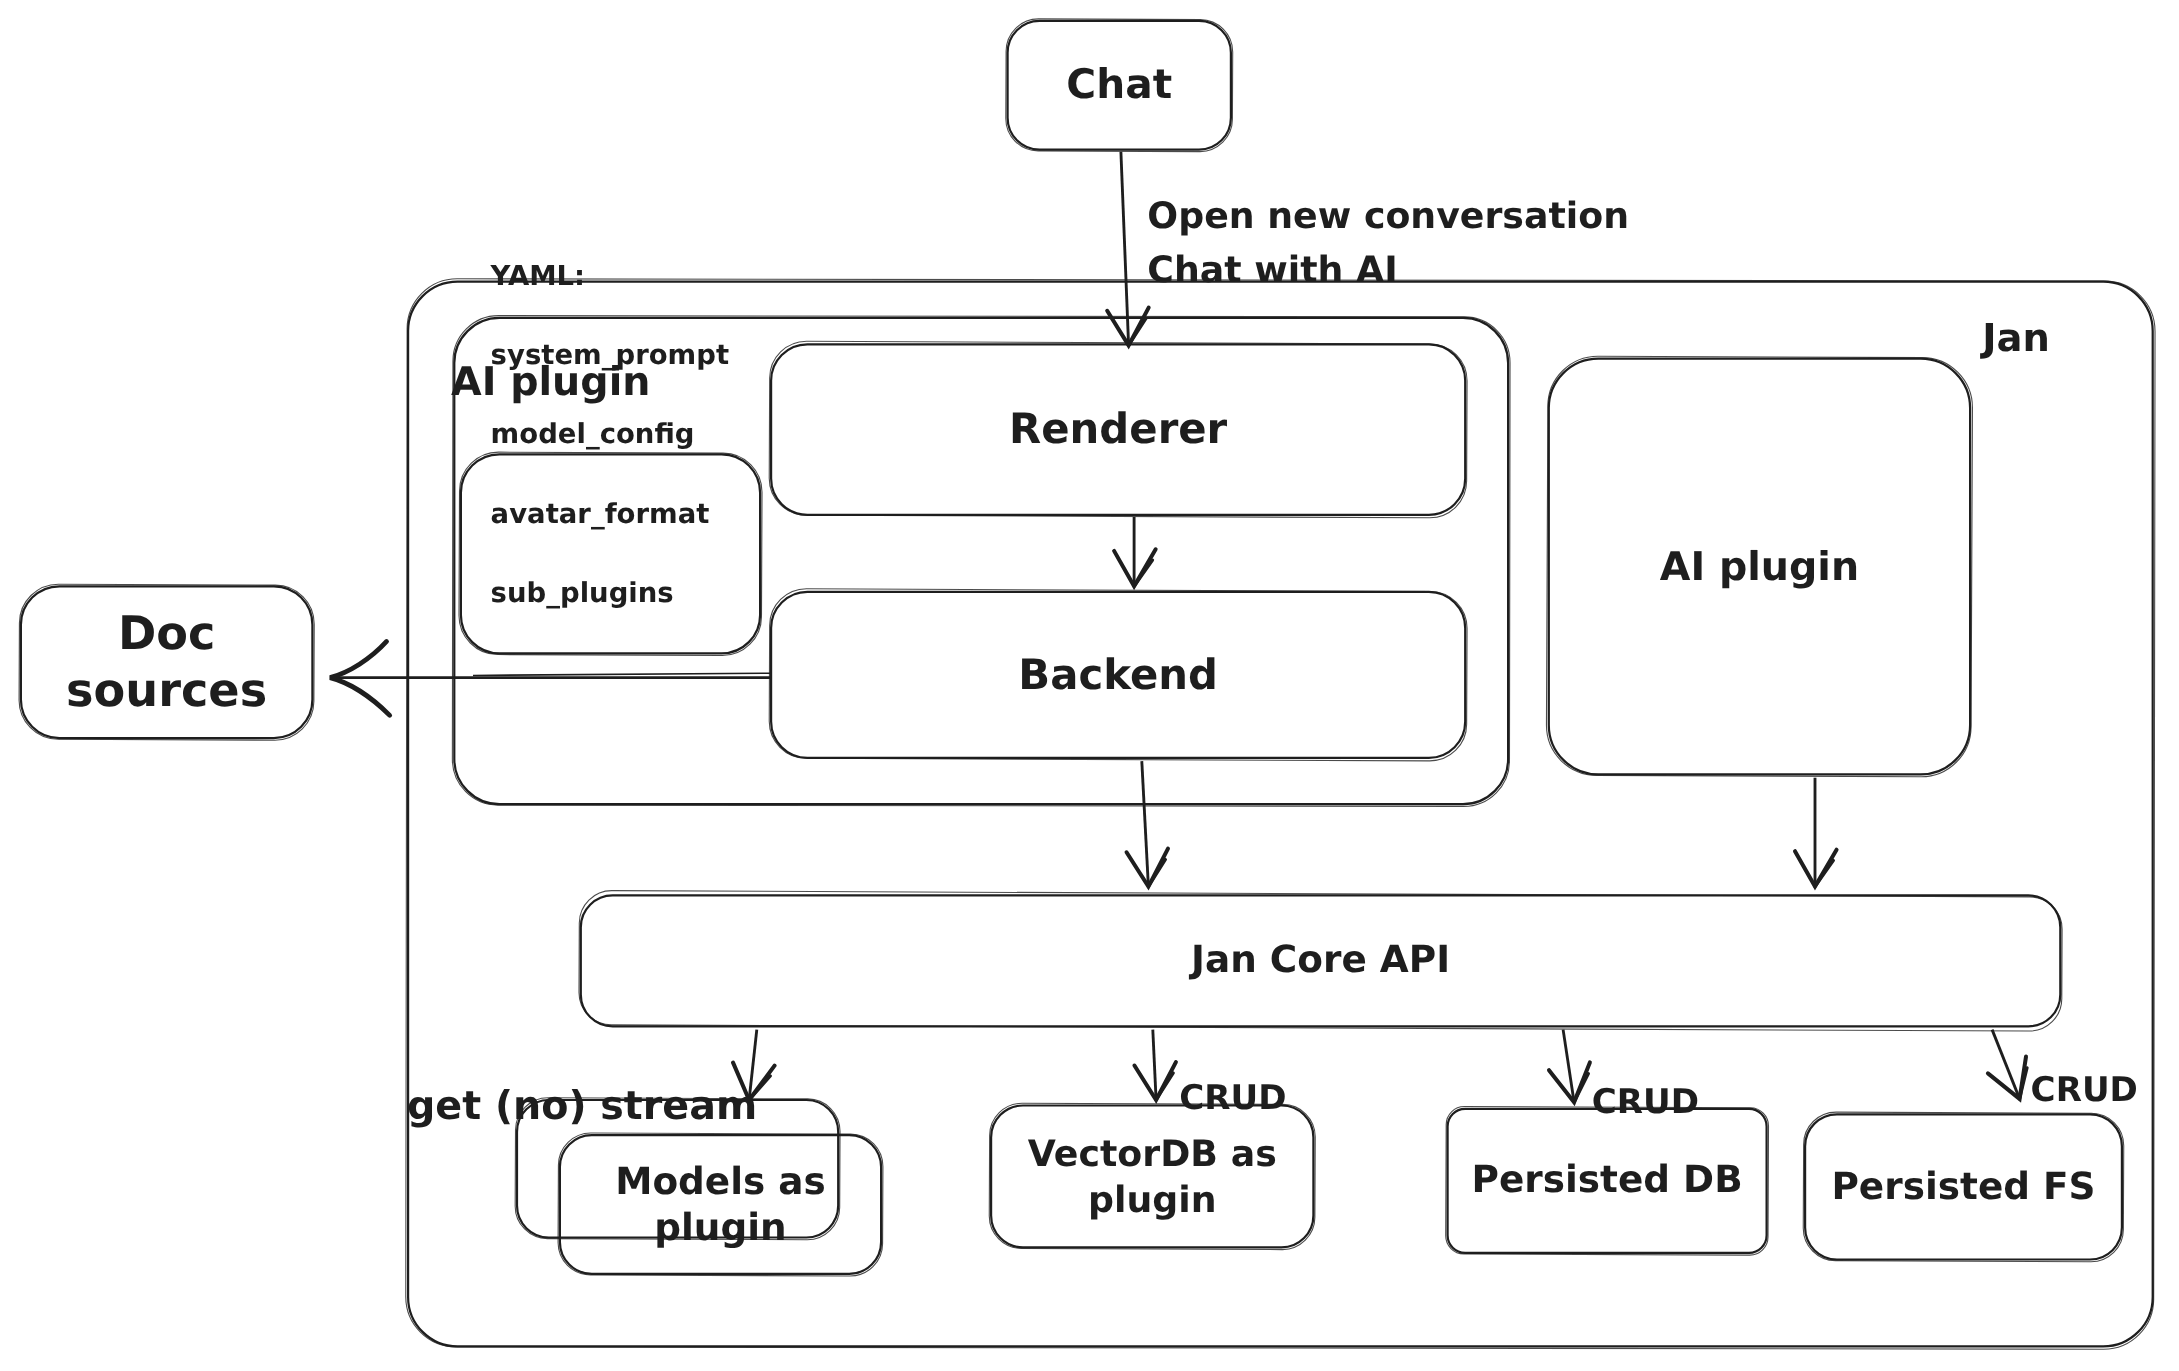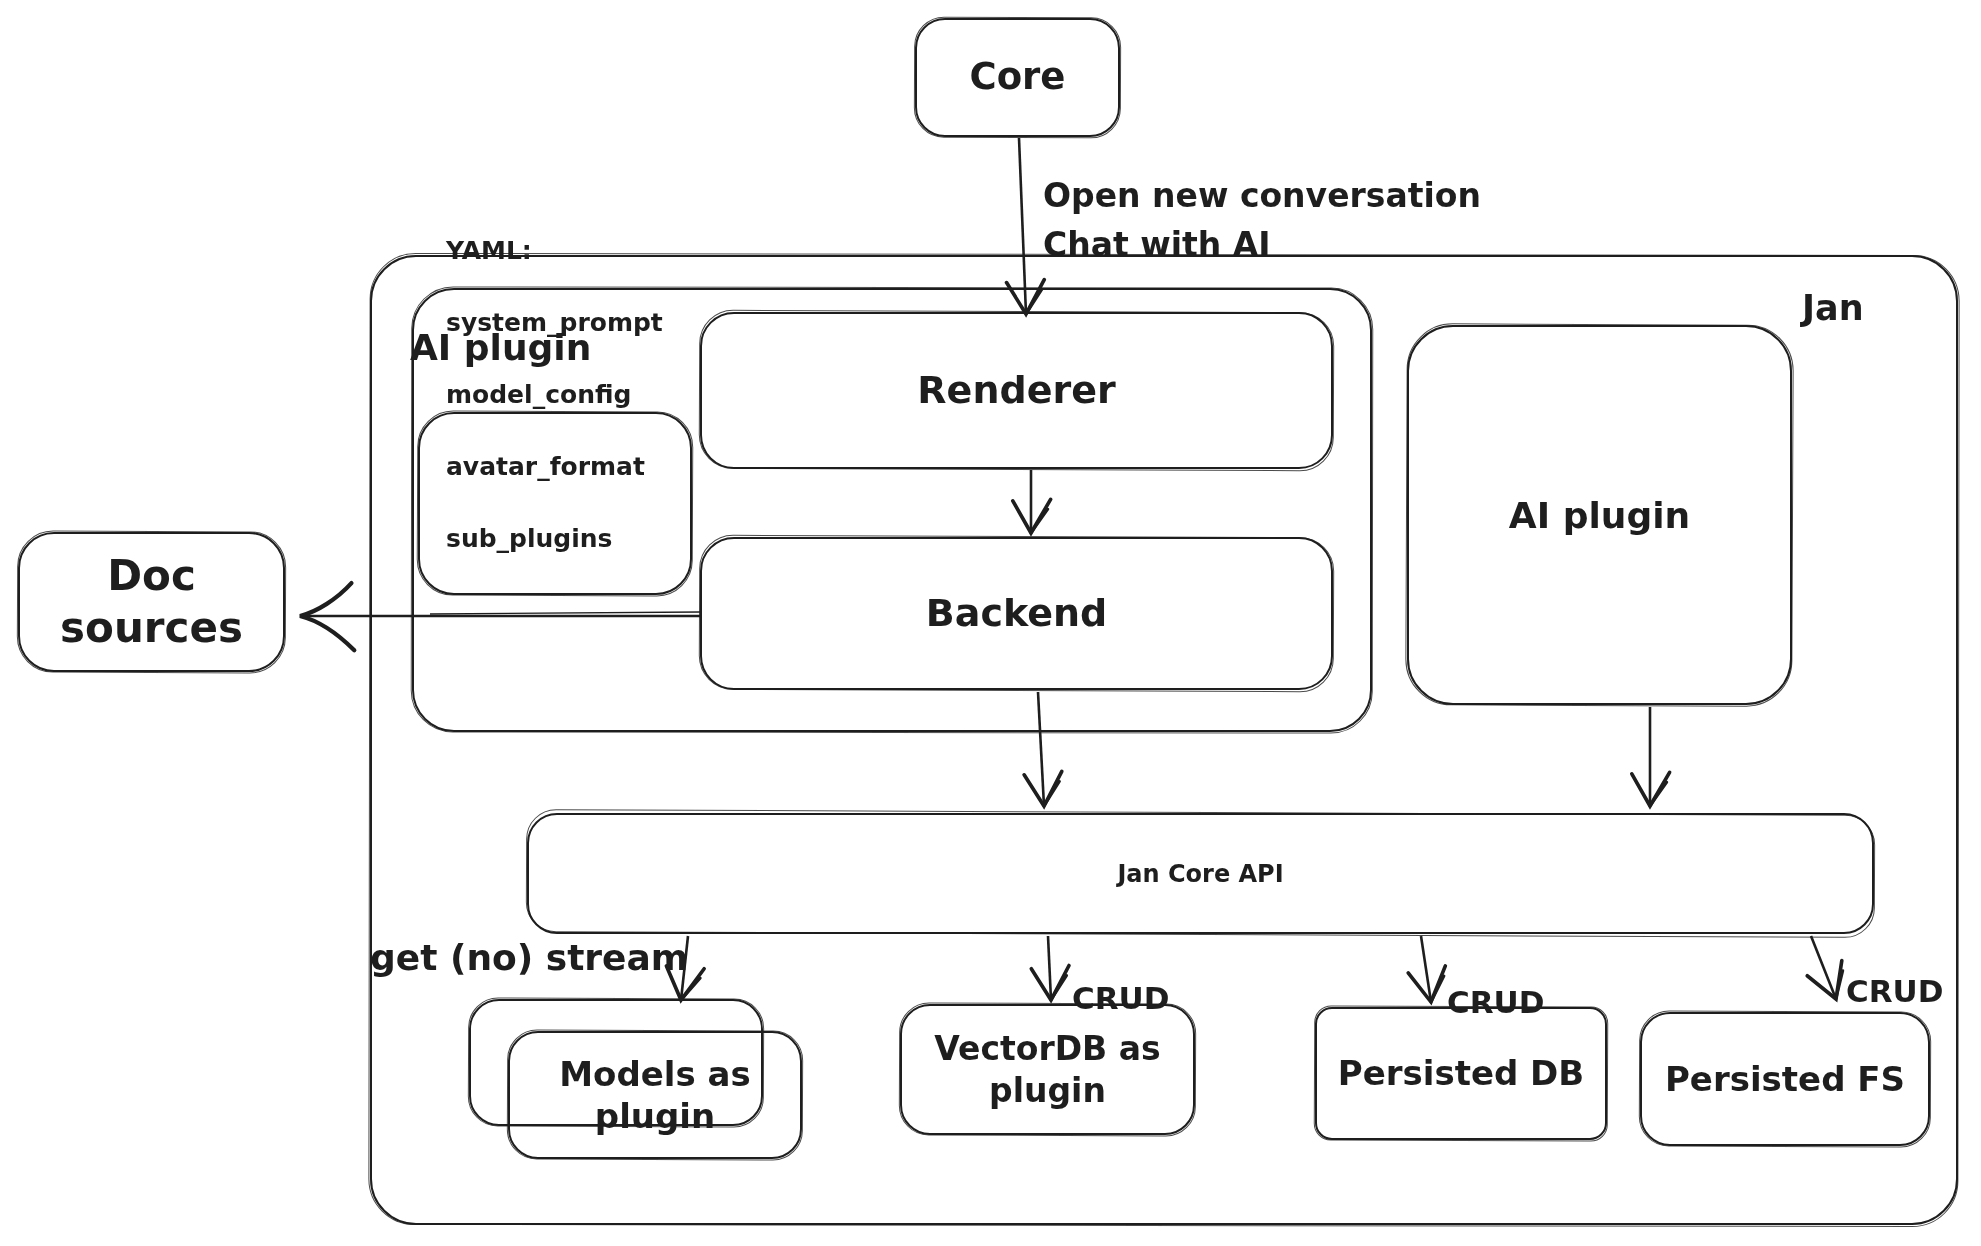--- a/index.html
+++ b/index.html
@@ -24,21 +24,21 @@
 </style>
 </head>
 <body>
 
 <div class="canvas">
 
   <div class="node container-node" style="left:370px;top:255px;width:1588px;height:970px;border-radius:46px;"></div>
   <div class="node container-node" style="left:412px;top:288px;width:960px;height:444px;border-radius:42px;"></div>
 
   <div class="node" style="left:915px;top:18px;width:205px;height:119px;border-radius:30px;font-size:37px;">
-    <span>Core</span>
+    <span>Chat</span>
   </div>
 
   <div class="node" style="left:700px;top:537px;width:633px;height:153px;border-radius:34px;font-size:38px;">
     <span>Backend</span>
   </div>
 
   <div class="node" style="left:700px;top:312px;width:633px;height:157px;border-radius:34px;font-size:38px;">
     <span>Renderer</span>
   </div>
 
@@ -53,21 +53,21 @@
   </div>
 
   <div class="node" style="left:18px;top:532px;width:267px;height:140px;border-radius:36px;font-size:42px;">
     <span>Doc sources</span>
   </div>
 
   <div class="node" style="left:1407px;top:325px;width:385px;height:380px;border-radius:46px;font-size:36px;">
     <span>AI plugin</span>
   </div>
 
-  <div class="node" style="left:527px;top:813px;width:1347px;height:121px;border-radius:30px;font-size:24px;">
+  <div class="node" style="left:527px;top:813px;width:1347px;height:121px;border-radius:30px;font-size:34px;">
     <span>Jan Core API</span>
   </div>
 
   <div class="node" style="left:469px;top:999px;width:294px;height:127px;border-radius:30px;"></div>
   <div class="node" style="left:508px;top:1031px;width:294px;height:128px;border-radius:30px;font-size:34px;">
     <span>Models as
 plugin</span>
   </div>
 
   <div class="node" style="left:900px;top:1004px;width:295px;height:131px;border-radius:30px;font-size:33px;">
@@ -102,18 +102,18 @@
     <path d="M688,936 L681,1000" fill="none" stroke="#1e1e1e" stroke-width="2.6" marker-end="url(#ah)"></path>
     <path d="M1048,936 L1051,1000" fill="none" stroke="#1e1e1e" stroke-width="2.6" marker-end="url(#ah)"></path>
     <path d="M1421,936 L1431,1002" fill="none" stroke="#1e1e1e" stroke-width="2.6" marker-end="url(#ah)"></path>
     <path d="M1811,936 L1836,999" fill="none" stroke="#1e1e1e" stroke-width="2.6" marker-end="url(#ah)"></path>
   </svg>
 
   <div class="label" style="left:1802px;top:268px;font-size:35px;">Jan</div>
   <div class="label" style="left:410px;top:306px;font-size:36px;">AI plugin</div>
   <div class="label" style="left:1043px;top:152px;font-size:33px;line-height:49px;">Open new conversation
 Chat with AI</div>
-  <div class="label" style="left:370px;top:916px;font-size:36px;">get (no) stream</div>
+  <div class="label" style="left:370px;top:964px;font-size:36px;">get (no) stream</div>
   <div class="label" style="left:1072px;top:960px;font-size:31px;">CRUD</div>
   <div class="label" style="left:1447px;top:964px;font-size:31px;">CRUD</div>
   <div class="label" style="left:1846px;top:953px;font-size:31px;">CRUD</div>
 
 </div>
 
 </body></html>

